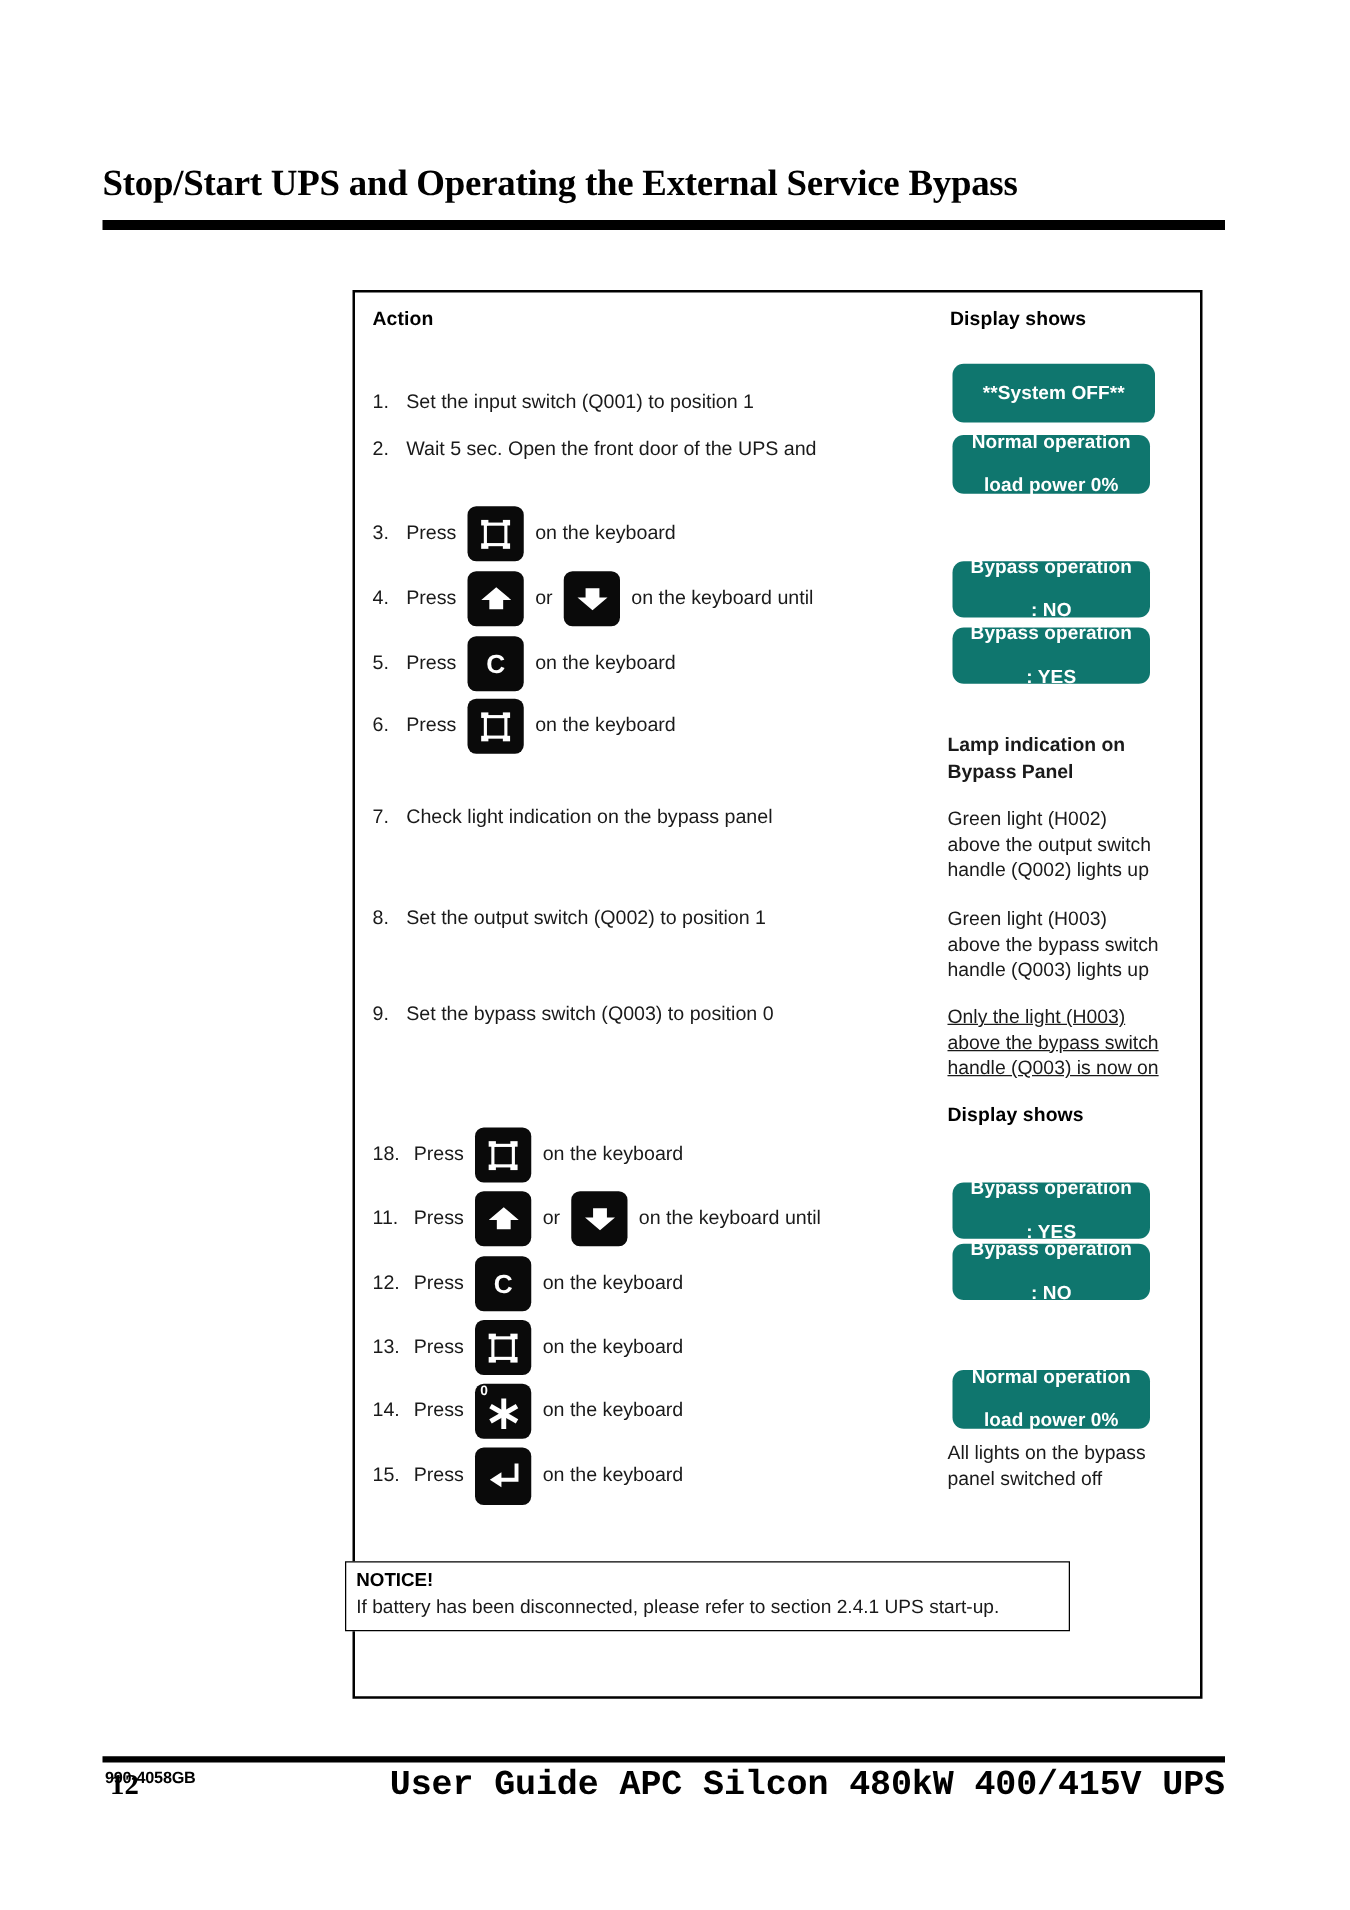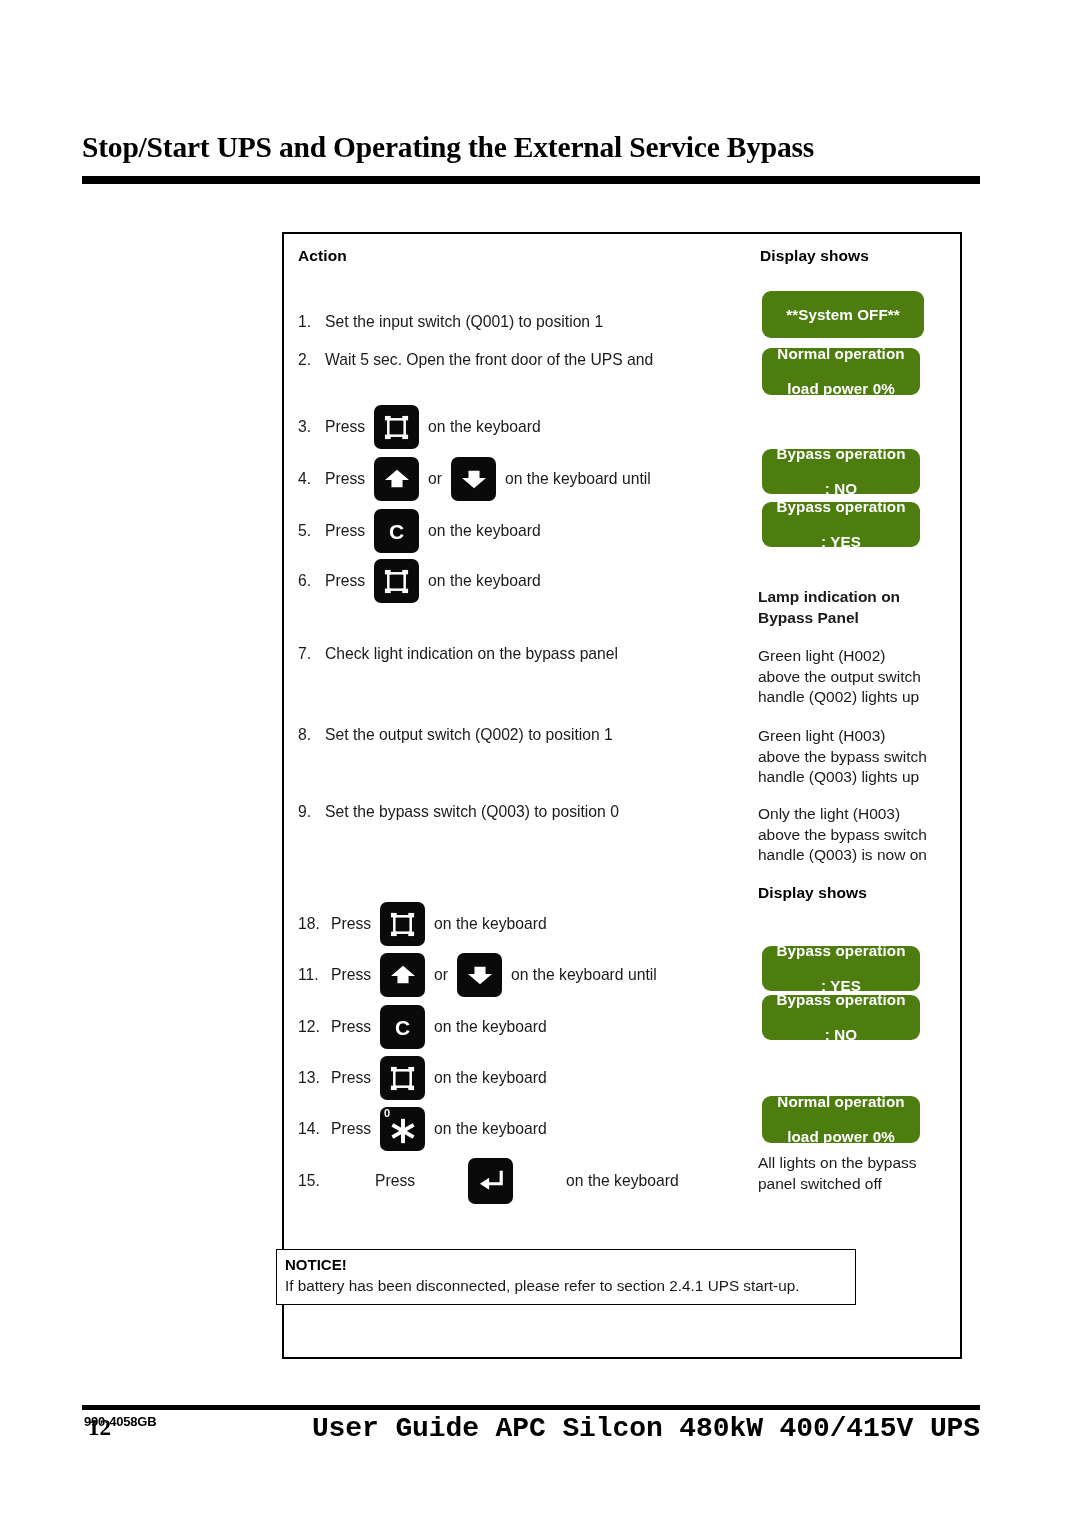--- a/index.html
+++ b/index.html
@@ -128,21 +128,21 @@
     color: #fff;
     font-size: 11px;
     font-weight: bold;
     line-height: 1;
   }
   .keycap svg { display: block; }
 
   
   .lcd {
     position: absolute;
-    background: #4d7c0f;
+    background: #0f766e;
     border-radius: 9px;
     color: #ffffff;
     font-weight: bold;
     font-size: 15.2px;
     line-height: 20px;
     text-align: center;
     display: flex;
     flex-direction: column;
     align-items: center;
     justify-content: center;
@@ -384,21 +384,21 @@
         <g stroke="#ffffff" stroke-width="4.2" stroke-linecap="butt">
           <line x1="16" y1="3" x2="16" y2="29"></line>
           <line x1="4.7" y1="9.5" x2="27.3" y2="22.5"></line>
           <line x1="4.7" y1="22.5" x2="27.3" y2="9.5"></line>
         </g>
       </svg>
     </span>
     <span class="txt">on the keyboard</span>
   </div>
 
-  <div class="step" style="left:14px; top:924px;gap:44px;">
+  <div class="step" style="left:14px; top:924px;">
     <span class="num wide">15.</span>
     <span class="txt">Press</span>
     <span class="keycap enter-key">
       <svg width="28" height="26" viewBox="0 0 30 28" aria-hidden="true">
         <path d="M26 3 L26 17 L10 17" fill="none" stroke="#ffffff" stroke-width="3.4"></path>
         <polygon points="3,17 13,10.5 13,23.5" fill="#ffffff"></polygon>
       </svg>
     </span>
     <span class="txt">on the keyboard</span>
   </div>
@@ -432,21 +432,21 @@
     <span>above the output switch</span><br>
     <span>handle (Q002) lights up</span>
   </div>
 
   <div class="rtext" style="left:474px; top:492px; width:205px;">
     <span>Green light (H003)</span><br>
     <span>above the bypass switch</span><br>
     <span>handle (Q003) lights up</span>
   </div>
 
-  <div class="rtext" style="left:474px; top:570px; width:205px;">
+  <div class="rtext" style="left:474px; top:570px; width:205px;text-decoration:underline;">
     <span>Only the light (H003)</span><br>
     <span>above the bypass switch</span><br>
     <span>handle (Q003) is now on</span>
   </div>
 
   <div class="col-head" style="left:474px; top:650px;">Display shows</div>
 
   <div class="lcd" style="left:478px; top:712px; width:158px; height:45px;">
     <span>Bypass operation</span>
     <span class="l2">:  YES</span>

